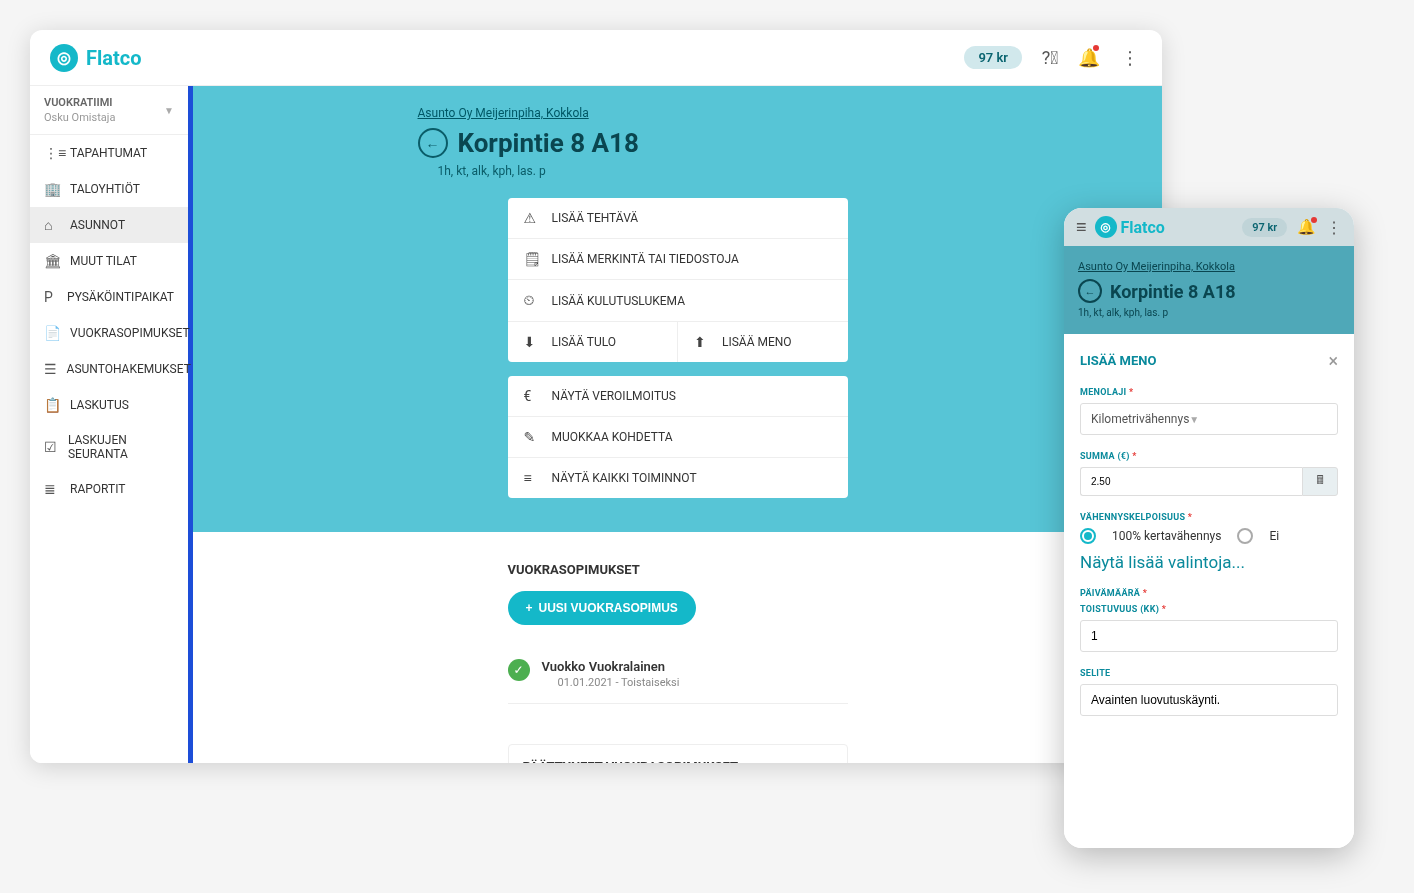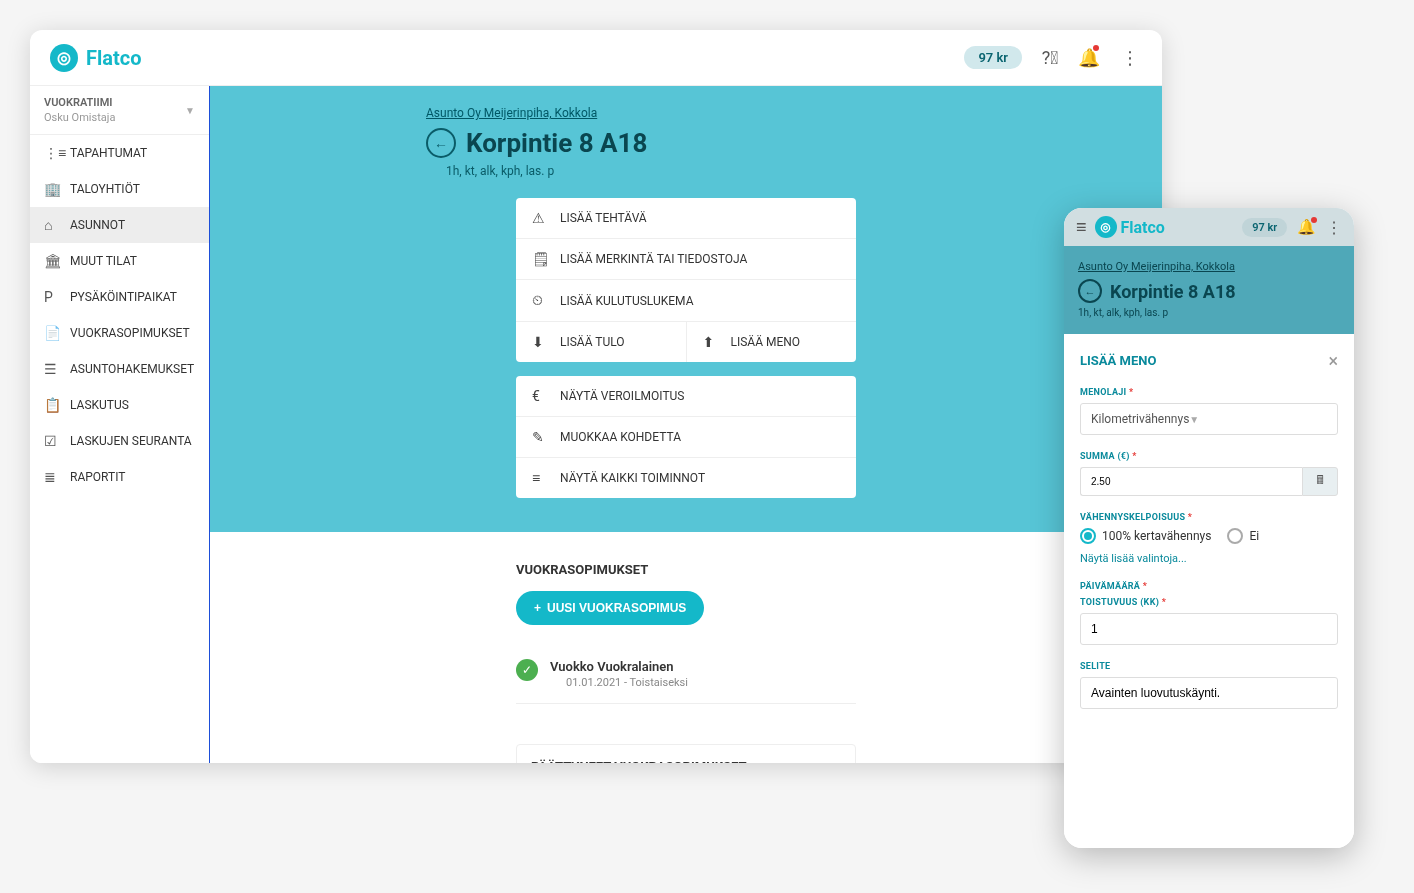--- a/index.html
+++ b/index.html
@@ -7,21 +7,21 @@
 .desktop-window { width: 1132px; height: 733px; background: #fff; border-radius: 12px; box-shadow: 0 4px 24px rgba(0,0,0,0.15); overflow: hidden; position: relative; }
 .topbar { height: 56px; display: flex; align-items: center; justify-content: space-between; padding: 0 20px; border-bottom: 1px solid #eee; }
 .logo-area { display: flex; align-items: center; gap: 8px; }
 .logo-icon { width: 28px; height: 28px; background: #14b8c9; border-radius: 50%; display: flex; align-items: center; justify-content: center; color: #fff; font-weight: bold; font-size: 16px; }
 .logo-text { color: #14b8c9; font-weight: 700; font-size: 20px; }
 .topbar-right { display: flex; align-items: center; gap: 16px; }
 .badge-currency { background: #d1e8ec; color: #0a6470; padding: 4px 14px; border-radius: 14px; font-size: 13px; font-weight: 600; }
 .top-icon { color: #555; font-size: 18px; width: 24px; text-align: center; position: relative; }
 .notif-dot { position: absolute; top: -2px; right: 3px; width: 6px; height: 6px; background: #e53935; border-radius: 50%; }
 .body-area { display: flex; height: calc(100% - 56px); }
-.sidebar { width: 180px; background: #fff; border-right: 1px solid #1d4ed8; }
+.sidebar { width: 163px; background: #fff; border-right: 5px solid #1d4ed8; }
 .team-selector { padding: 10px 14px; border-bottom: 1px solid #eee; display: flex; justify-content: space-between; align-items: center; }
 .team-title { font-size: 11px; color: #666; font-weight: 600; }
 .team-sub { font-size: 11px; color: #999; margin-top: 2px; }
 .chev { color: #aaa; font-size: 10px; }
 .nav-item { display: flex; align-items: center; gap: 10px; padding: 10px 14px; font-size: 12px; color: #333; cursor: pointer; }
 .nav-item.active { background: #ededed; }
 .nav-icon { width: 16px; font-size: 14px; color: #555; }
 .main { flex: 1; overflow-y: auto; background: #57c5d6; }
 .blue-header { background: #57c5d6; padding: 20px 50px; color: #fff; min-height: 430px; position: relative; display: flex; flex-direction: column; align-items: center; }
 .breadcrumb { font-size: 12px; color: #005866; text-decoration: underline; margin-bottom: 8px; text-align: left; width: 320px; align-self: center; margin-left: -200px; }
@@ -69,25 +69,25 @@
 .m-form-title { font-size: 13px; font-weight: 700; color: #0a8a9c; }
 .m-close { color: #999; font-size: 18px; cursor: pointer; }
 .m-label { font-size: 9px; font-weight: 700; color: #0a8a9c; margin-bottom: 6px; letter-spacing: 0.3px; }
 .m-req { color: #e53935; }
 .m-select { width: 100%; padding: 8px 10px; border: 1px solid #ddd; border-radius: 3px; font-size: 12px; color: #555; background: #fff; display: flex; align-items: center; margin-bottom: 16px; }
 .m-input { width: 100%; padding: 8px 10px; border: 1px solid #ddd; border-radius: 3px; font-size: 12px; margin-bottom: 16px; }
 .m-input-group { display: flex; margin-bottom: 16px; }
 .m-input-group input { flex: 1; padding: 8px 10px; border: 1px solid #ddd; border-right: none; border-radius: 3px 0 0 3px; font-size: 10px; }
 .m-input-btn { width: 36px; background: #e8eff1; border: 1px solid #ddd; border-radius: 0 3px 3px 0; display: flex; align-items: center; justify-content: center; font-size: 12px; color: #555; }
 .m-radio-row { display: flex; gap: 16px; margin-bottom: 8px; }
-.m-radio { display: flex; align-items: center; gap: 6px; font-size: 12px; color: #333; }
+.m-radio { display: flex; align-items: center; gap: 16px; font-size: 12px; color: #333; }
 .m-radio-circle { width: 16px; height: 16px; border: 2px solid #14b8c9; border-radius: 50%; display: flex; align-items: center; justify-content: center; }
 .m-radio-circle.off { border-color: #aaa; }
 .m-radio-dot { width: 8px; height: 8px; background: #14b8c9; border-radius: 50%; }
-.m-link { color: #0a8a9c; font-size: 11px; margin-bottom: 16px; display: block; }
+.m-link { color: #0a8a9c; font-size: 17px; margin-bottom: 16px; display: block; }
 .m-date-group { display: flex; border: 1px solid #ddd; border-radius: 3px; margin-bottom: 16px; }
 .m-date-group input { flex: 1; padding: 8px 10px; border: none; font-size: 12px; }
 .m-date-icon { width: 36px; display: flex; align-items: center; justify-content: center; font-size: 14px; color: #555; }
 .m-textarea { width: 100%; padding: 8px 10px; border: 1px solid #ddd; border-radius: 3px; font-size: 12px; }
 </style>
 </head>
 <body>
 
 <div class="desktop-window">
   <div class="topbar">

